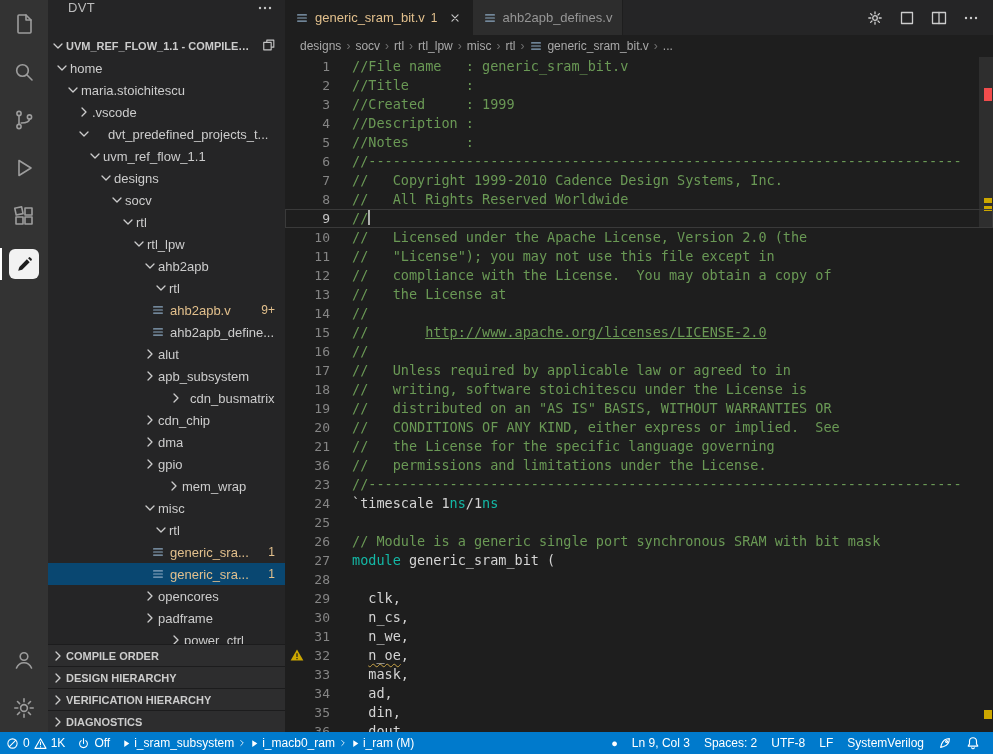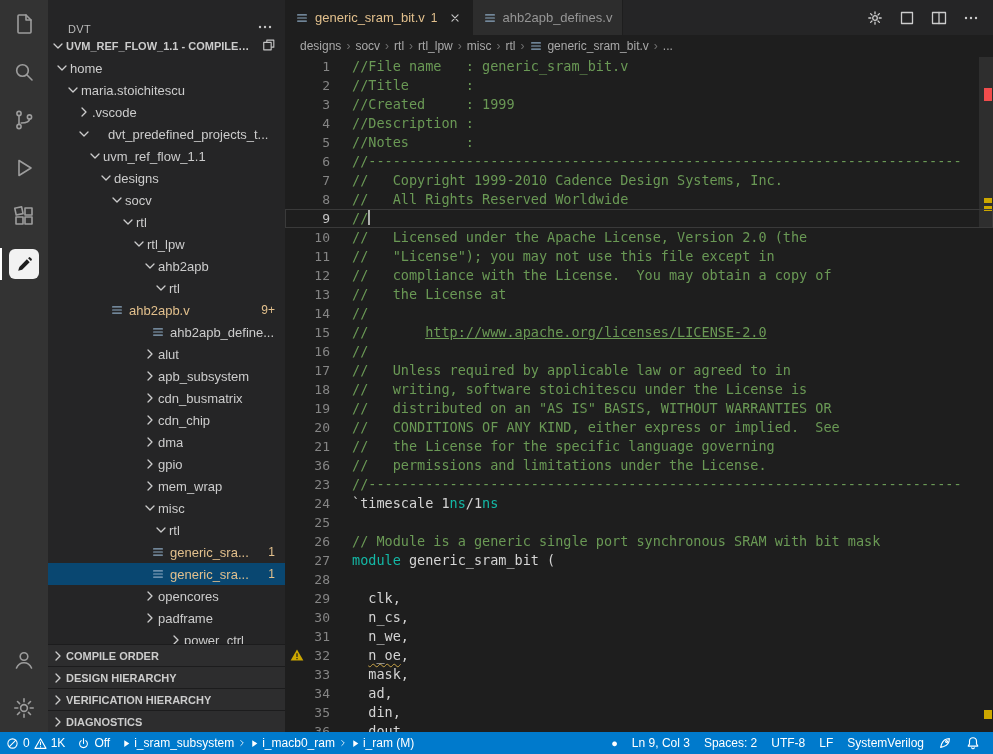--- a/index.html
+++ b/index.html
@@ -17,21 +17,21 @@
   .activity-bar { width:48px; flex:none; background:#333333; display:flex; flex-direction:column; justify-content:space-between; }
   .ab-group { display:flex; flex-direction:column; }
   .ab-slot { height:48px; display:flex; align-items:center; justify-content:center; color:#9d9d9d; cursor:pointer; position:relative; }
   .ab-slot.active { color:#ffffff; }
   .ab-slot.active::before { content:""; position:absolute; left:0; top:8px; bottom:8px; width:2px; background:#ffffff; }
   .dvt-tile { width:30px; height:30px; background:#f2f2f2; border-radius:6px; display:flex; align-items:center; justify-content:center; }
   .ab-ic svg, .ic svg { display:block; }
 
   
   .sidebar { width:237px; flex:none; background:#252526; display:flex; flex-direction:column; overflow:hidden; }
-  .sb-title { height:35px; flex:none; display:flex; align-items:flex-end; padding:0 12px 0 20px; font-size:11px; color:#bbbbbb; letter-spacing:.4px; }
+  .sb-title { height:35px; flex:none; display:flex; align-items:flex-start; padding:0 12px 0 20px; font-size:13px; color:#bbbbbb; letter-spacing:.4px; }
   .sb-title .sp { flex:1; }
   .sb-title .ic { color:#c5c5c5; cursor:pointer; }
   .sec-header { height:22px; flex:none; display:flex; align-items:center; font-size:11px; font-weight:bold; color:#cccccc; padding-left:2px; cursor:pointer; }
   .sec-header .lbl { flex:1; white-space:nowrap; overflow:hidden; text-overflow:ellipsis; }
   .sec-header .hic { padding:0 9px; color:#c5c5c5; }
   .tree { flex:1; overflow:hidden; font-size:13px; }
   .tree-row { height:22px; display:flex; align-items:center; white-space:nowrap; cursor:pointer; }
   .tree-row.selected { background:#094771; }
   .tw { width:16px; flex:none; display:flex; align-items:center; justify-content:center; color:#cccccc; }
   .fic { width:16px; flex:none; display:flex; align-items:center; justify-content:center; margin-right:4px; }
@@ -276,54 +276,54 @@
           <span class="tlbl">ahb2apb</span>
         </div>
         <div class="tree-row" style="padding-left: 105px;">
           <span class="tw">
             <svg viewBox="0 0 16 16" width="16" height="16" fill="none" stroke="currentColor" stroke-width="1.3" stroke-linecap="round" stroke-linejoin="round">
               <path d="M4 6l4 4 4-4"></path>
             </svg>
           </span>
           <span class="tlbl">rtl</span>
         </div>
-        <div class="tree-row" style="padding-left: 61px;">
-          <span class="fic">
-            <svg viewBox="0 0 16 16" width="14" height="14" fill="none" stroke="#8ba7c0" stroke-width="1.4" stroke-linecap="round">
-              <path d="M3 4.5h10M3 8h10M3 11.5h10"></path>
-            </svg>
-          </span>
-          <span class="tlbl mod">ahb2apb.v</span>
-          <span class="tbadge">9+</span>
-        </div>
         <div class="tree-row" style="padding-left: 102px;">
           <span class="fic">
             <svg viewBox="0 0 16 16" width="14" height="14" fill="none" stroke="#8ba7c0" stroke-width="1.4" stroke-linecap="round">
               <path d="M3 4.5h10M3 8h10M3 11.5h10"></path>
             </svg>
           </span>
+          <span class="tlbl mod">ahb2apb.v</span>
+          <span class="tbadge">9+</span>
+        </div>
+        <div class="tree-row" style="padding-left: 102px;">
+          <span class="fic">
+            <svg viewBox="0 0 16 16" width="14" height="14" fill="none" stroke="#8ba7c0" stroke-width="1.4" stroke-linecap="round">
+              <path d="M3 4.5h10M3 8h10M3 11.5h10"></path>
+            </svg>
+          </span>
           <span class="tlbl">ahb2apb_define...</span>
         </div>
         <div class="tree-row" style="padding-left: 94px;">
           <span class="tw">
             <svg viewBox="0 0 16 16" width="16" height="16" fill="none" stroke="currentColor" stroke-width="1.3" stroke-linecap="round" stroke-linejoin="round">
               <path d="M6 4l4 4-4 4"></path>
             </svg>
           </span>
           <span class="tlbl">alut</span>
         </div>
         <div class="tree-row" style="padding-left: 94px;">
           <span class="tw">
             <svg viewBox="0 0 16 16" width="16" height="16" fill="none" stroke="currentColor" stroke-width="1.3" stroke-linecap="round" stroke-linejoin="round">
               <path d="M6 4l4 4-4 4"></path>
             </svg>
           </span>
           <span class="tlbl">apb_subsystem</span>
         </div>
-        <div class="tree-row" style="padding-left: 94px;">
+        <div class="tree-row" style="padding-left: 120px; gap: 6px;">
           <span class="tw">
             <svg viewBox="0 0 16 16" width="16" height="16" fill="none" stroke="currentColor" stroke-width="1.3" stroke-linecap="round" stroke-linejoin="round">
               <path d="M6 4l4 4-4 4"></path>
             </svg>
           </span>
           <span class="tlbl">cdn_busmatrix</span>
         </div>
         <div class="tree-row" style="padding-left: 94px;">
           <span class="tw">
             <svg viewBox="0 0 16 16" width="16" height="16" fill="none" stroke="currentColor" stroke-width="1.3" stroke-linecap="round" stroke-linejoin="round">
@@ -341,21 +341,21 @@
           <span class="tlbl">dma</span>
         </div>
         <div class="tree-row" style="padding-left: 94px;">
           <span class="tw">
             <svg viewBox="0 0 16 16" width="16" height="16" fill="none" stroke="currentColor" stroke-width="1.3" stroke-linecap="round" stroke-linejoin="round">
               <path d="M6 4l4 4-4 4"></path>
             </svg>
           </span>
           <span class="tlbl">gpio</span>
         </div>
-        <div class="tree-row" style="padding-left: 94px;">
+        <div class="tree-row" style="padding-left: 94px; margin-left: 24px;">
           <span class="tw">
             <svg viewBox="0 0 16 16" width="16" height="16" fill="none" stroke="currentColor" stroke-width="1.3" stroke-linecap="round" stroke-linejoin="round">
               <path d="M6 4l4 4-4 4"></path>
             </svg>
           </span>
           <span class="tlbl">mem_wrap</span>
         </div>
         <div class="tree-row" style="padding-left: 94px;">
           <span class="tw">
             <svg viewBox="0 0 16 16" width="16" height="16" fill="none" stroke="currentColor" stroke-width="1.3" stroke-linecap="round" stroke-linejoin="round">

